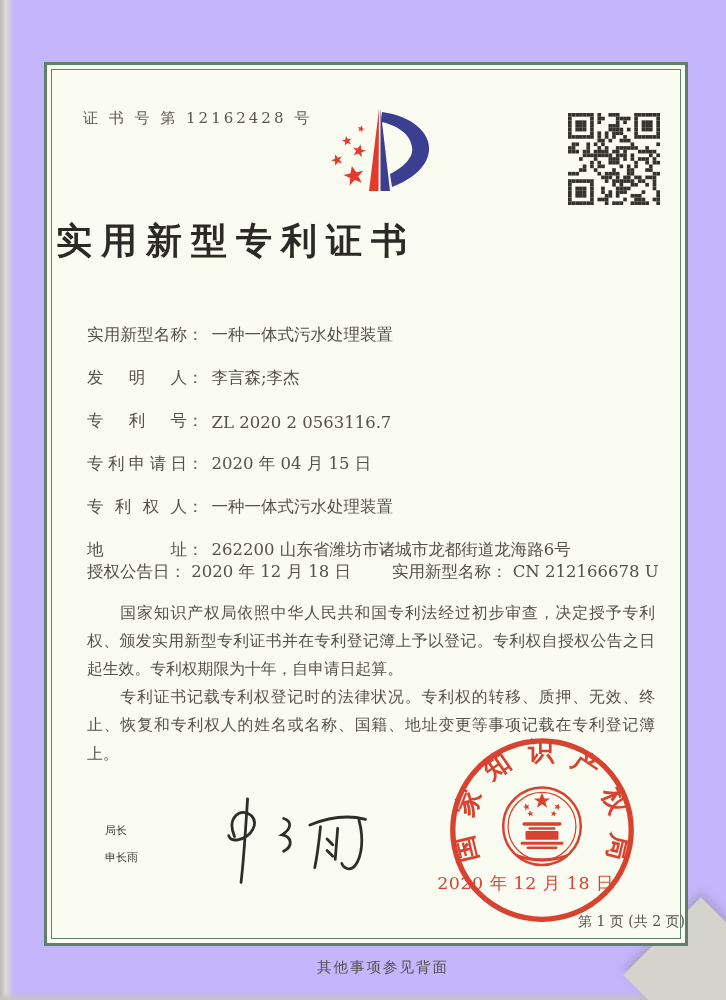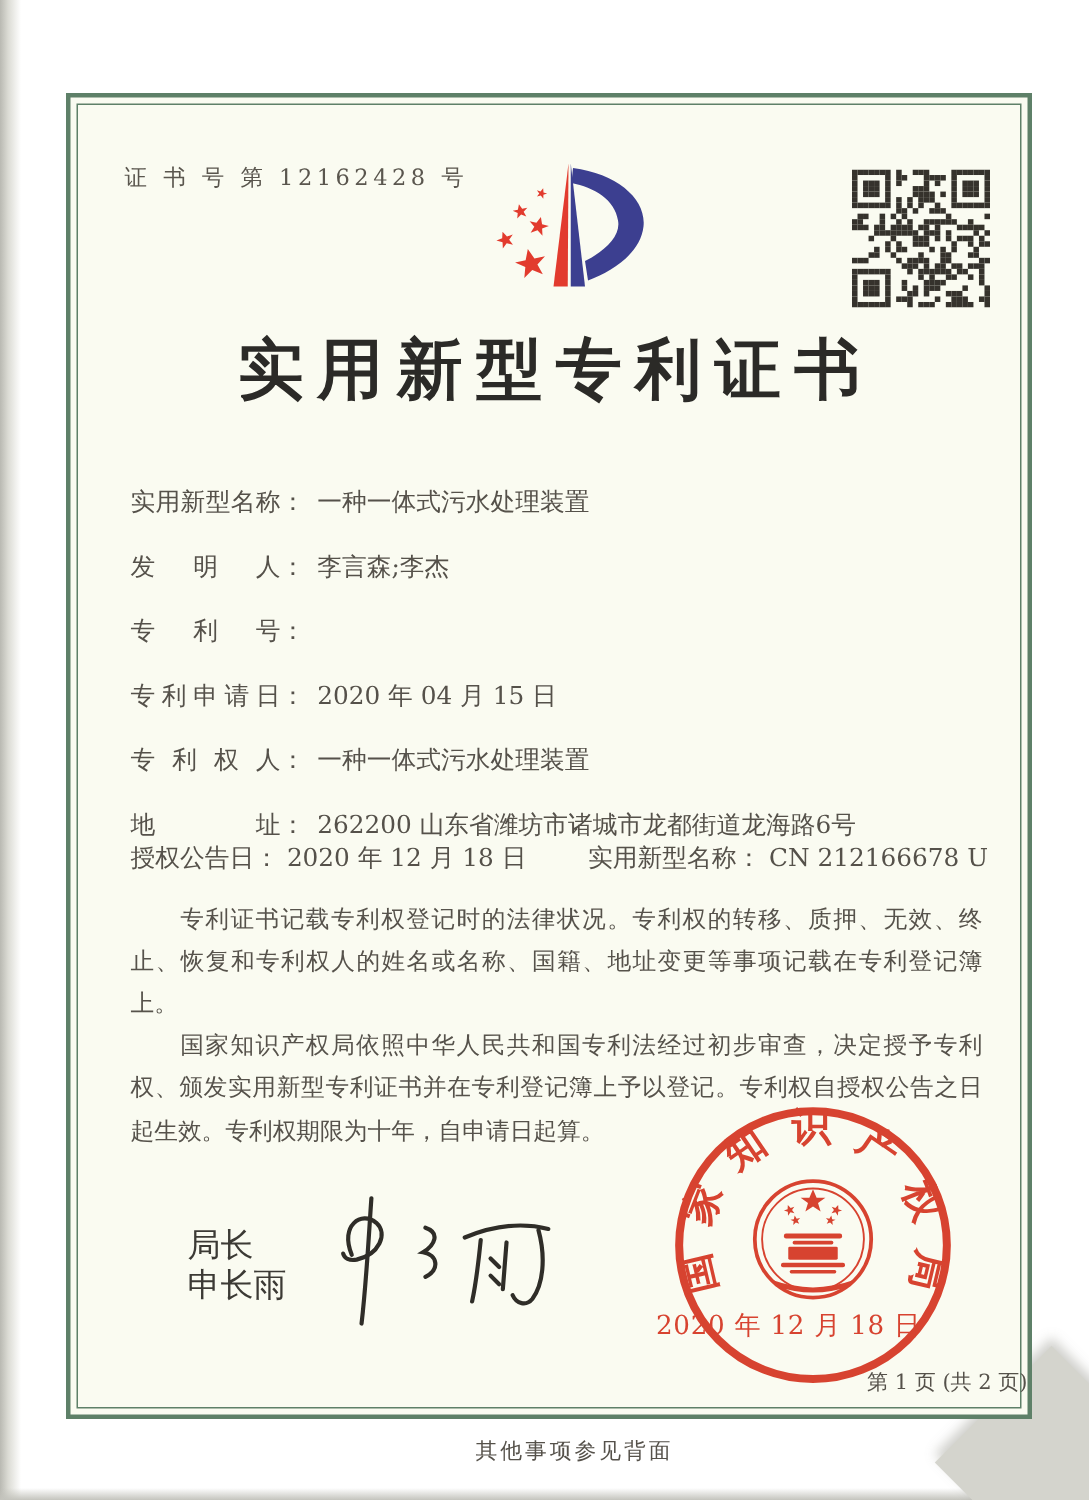--- a/index.html
+++ b/index.html
@@ -1,18 +1,18 @@
 <!DOCTYPE html>
 <html><head>
 <meta charset="utf-8">
 <style>
   html,body{margin:0;padding:0;background:#e8e8e4;}
   .page{
     position:relative; width:726px; height:1000px; margin:0 auto;
-    background:#ffffff; overflow:hidden;
+    background:#c4b5fd; overflow:hidden;
     font-family:"DejaVu Serif","Liberation Serif",serif;
     color:#4f4b44;
   }
   
   .scan-left{position:absolute;left:0;top:0;width:14px;height:100%;
     background:linear-gradient(90deg,#b9b9b2 0%,#dcdcd5 40%,rgba(251,251,244,0) 100%);}
   .scan-bottom{position:absolute;left:0;bottom:0;width:100%;height:8px;
     background:linear-gradient(0deg,#c4c4bd 0%,rgba(251,251,244,0) 100%);}
   .scan-fold{position:absolute;right:-30px;bottom:-30px;width:110px;height:110px;
     background:#d4d4cd; transform:rotate(45deg); box-shadow:-4px -4px 8px rgba(120,120,110,.35);}
@@ -22,34 +22,34 @@
     border:3px solid #5e8068; box-sizing:border-box; background:#fafbf1;
   }
   .frame-inner{
     position:absolute; left:4px; top:4px; right:4px; bottom:4px;
     border:1px solid #5e8068;
   }
   .cert-no{position:absolute;left:36px;top:44px;font-size:15px;letter-spacing:3px;color:#5a564e;}
   .logo{position:absolute;left:253px;top:38px;width:140px;height:110px;}
   .qr{position:absolute;left:521px;top:48px;width:92px;height:92px;}
   .title{
-    position:absolute;left:0;top:152px;width:100%;text-align:center;
-    font-size:44px;font-weight:700;letter-spacing:9px;text-indent:9px;color:#2b2a27;
+    position:absolute;left:0;top:152px;width:100%;text-align:left;
+    font-size:36px;font-weight:700;letter-spacing:9px;text-indent:9px;color:#2b2a27;
   }
   .fields{position:absolute;left:40px;top:238px;width:566px;font-size:16.5px;color:#55514a;}
   .frow{height:43px;display:flex;align-items:flex-end;white-space:nowrap;}
   .flbl{display:inline-block;width:100px;text-align:justify;text-align-last:justify;}
   .fval{margin-left:8px;}
   .grant-row{height:43px;display:flex;white-space:nowrap;gap:41px;}
   .grant-left{width:306px;}
   .paras{position:absolute;left:40px;top:534px;width:568px;font-size:15.8px;
     line-height:1.78;color:#56524b;text-align:justify;}
   .paras p{margin:0;text-indent:2.1em;}
-  .signer{position:absolute;left:58px;top:752px;font-size:22px;line-height:27px;color:#3c3a35;
-    font-family:"DejaVu Sans","Liberation Sans",sans-serif;margin-left:20px;}
+  .signer{position:absolute;left:58px;top:752px;font-size:11px;line-height:27px;color:#3c3a35;
+    font-family:"DejaVu Sans","Liberation Sans",sans-serif;}
   .signature{position:absolute;left:158px;top:728px;width:172px;height:96px;}
   .seal{position:absolute;left:398px;top:672px;width:194px;height:194px;opacity:.95;}
   .page-num{position:absolute;left:0;top:848px;width:100%;text-align:right;font-size:14px;color:#55514a;}
   .back-note{position:absolute;left:0;top:958px;width:100%;text-align:center;
     font-size:14.5px;color:#55514a;letter-spacing:2px;margin-left:20px;}
 </style>
 </head>
 <body>
 
 <div class="page">
@@ -389,20 +389,21 @@
         <span class="fval">一种一体式污水处理装置</span>
       </div>
       <div class="frow">
         <span class="flbl">发明人</span>
           <span>：</span>
         <span class="fval">李言森;李杰</span>
       </div>
       <div class="frow">
         <span class="flbl">专利号</span>
           <span>：</span>
+        <span class="fval">ZL 2020 2 0563116.7</span>
       </div>
       <div class="frow">
         <span class="flbl">专利申请日</span>
           <span>：</span>
         <span class="fval">2020 年 04 月 15 日</span>
       </div>
       <div class="frow">
         <span class="flbl">专利权人</span>
           <span>：</span>
         <span class="fval">一种一体式污水处理装置</span>
@@ -418,22 +419,22 @@
           <span>2020 年 12 月 18 日</span>
         </div>
         <div>
           <span>实用新型名称</span><span>：</span>
           <span>CN 212166678 U</span>
         </div>
       </div>
     </div>
 
     <div class="paras">
+      <p>国家知识产权局依照中华人民共和国专利法经过初步审查，决定授予专利权、颁发实用新型专利证书并在专利登记簿上予以登记。专利权自授权公告之日起生效。专利权期限为十年，自申请日起算。</p>
       <p>专利证书记载专利权登记时的法律状况。专利权的转移、质押、无效、终止、恢复和专利权人的姓名或名称、国籍、地址变更等事项记载在专利登记簿上。</p>
-      <p>国家知识产权局依照中华人民共和国专利法经过初步审查，决定授予专利权、颁发实用新型专利证书并在专利登记簿上予以登记。专利权自授权公告之日起生效。专利权期限为十年，自申请日起算。</p>
     </div>
 
     <div class="signer">
       <div>局长</div>
       <div>申长雨</div>
     </div>
 
     <svg class="signature" viewBox="0 0 210 115" fill="none" stroke="#2f2d28" stroke-width="3.4" stroke-linecap="round">
       <path d="M 36 52 C 26 28 44 16 56 26 C 66 35 58 52 40 56 C 34 57 30 55 29 51"></path>
       <path d="M 52 6 C 50 34 48 74 44 108"></path>

